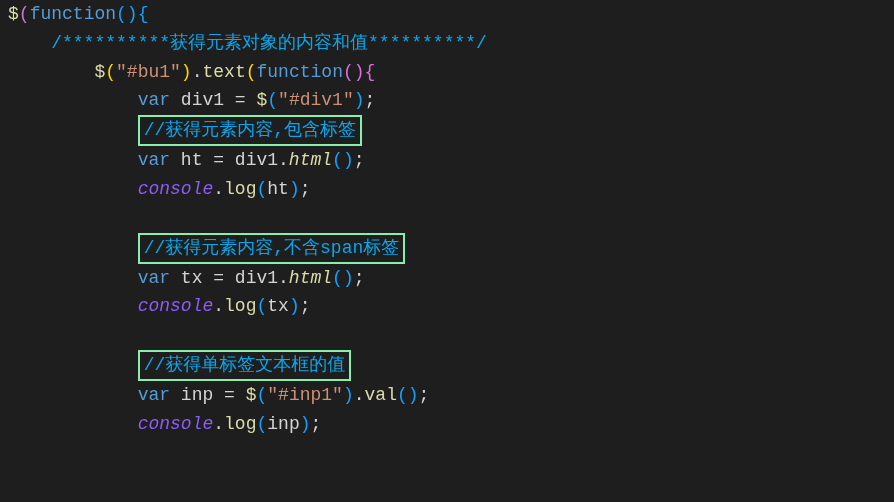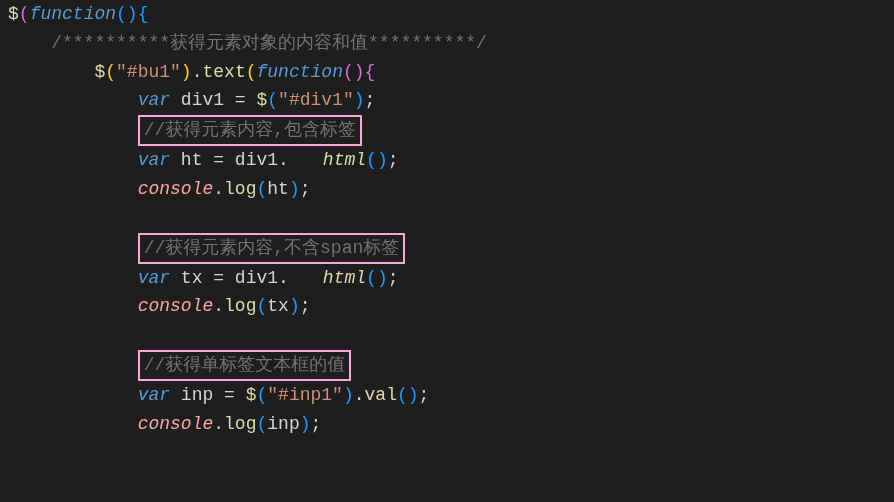--- a/index.html
+++ b/index.html
@@ -14,32 +14,32 @@
     height: 502px;
     overflow: hidden;
   }
   pre {
     margin: 0;
     padding: 0 0 0 8px;
     white-space: pre;
     font-family: inherit;
   }
   .tok { display: inline; }
-  .c-keyword { color: #569cd6; font-style: italic; }
+  .c-keyword { color: #569cd6; }
   .c-func { color: #dcdcaa; }
-  .c-comment { color: #737373; }
+  .c-comment { color: #0ea5e9; }
   .c-string { color: #ce9178; }
   .c-punc { color: #d4d4d4; }
   .c-paren-y { color: #ffd700; }
   .c-paren-p { color: #da70d6; }
   .c-paren-b { color: #179fff; }
-  .c-obj { color: #fca5a5; font-style: italic; }
-  .c-italic { font-style: italic; margin-left: 34px; }
+  .c-obj { color: #8b5cf6; font-style: italic; }
+  .c-italic { font-style: italic; }
   .redbox {
-    border: 2px solid #f9a8d4;
+    border: 2px solid #86efac;
     padding: 0 4px;
     display: inline-block;
     line-height: 1.5;
   }
 </style>
 </head>
 <body>
 
 <pre><span class="tok c-func">$</span><span class="tok c-paren-p">(</span><span class="tok c-keyword">function</span><span class="tok c-paren-b">()</span><span class="tok c-paren-b">{</span>
     <span class="tok c-comment">/**********获得元素对象的内容和值**********/</span>

